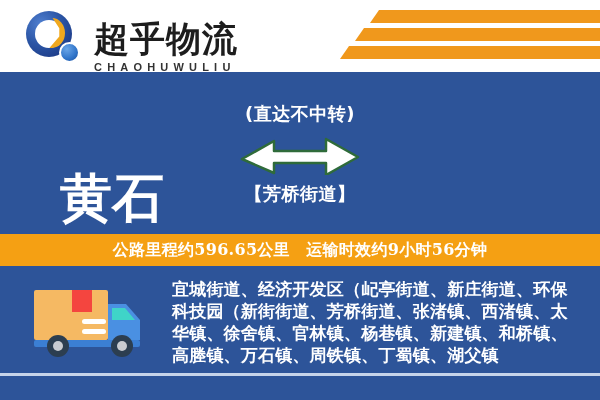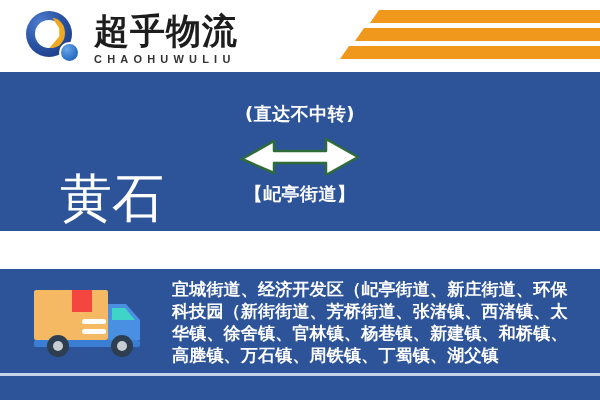--- a/index.html
+++ b/index.html
@@ -56,21 +56,21 @@
   .logo-dot {
     position: absolute;
     left: 33px; top: 31px;
     width: 17px; height: 17px;
     border-radius: 50%;
     background: radial-gradient(circle at 35% 30%, #6aa6e8 0%, #2f74c9 60%, #1d4f9b 100%);
     border: 2px solid #ffffff;
   }
   .logo-text-wrap {
     position: absolute;
-    left: 94px; top: 12px;
+    left: 94px; top: 20px;
   }
   .logo-cn {
     font-family: "DejaVu Serif", "Liberation Serif", serif;
     font-size: 35px;
     font-weight: bold;
     color: #1d1d1d;
     letter-spacing: 1px;
     line-height: 38px;
     white-space: nowrap;
   }
@@ -104,21 +104,21 @@
     left: 0; top: 72px;
     width: 600px; height: 159px;
     background: #2d5499;
   }
   .city {
     position: absolute;
     top: 126px;
     transform: translateY(-50%);
     font-family: "DejaVu Serif", "Liberation Serif", serif;
     font-size: 52px;
-    font-weight: normal;
+    font-weight: bold;
     color: #ffffff;
     line-height: 1;
     white-space: nowrap;
   }
   .city.origin { left: 60px; }
   .city.dest   { right: 60px; }
 
   .mid {
     position: absolute;
     left: 240px; top: 30px;
@@ -225,25 +225,28 @@
   <div class="route">
     <div class="city origin">黄石</div>
 
     <div class="mid">
       <div class="mid-top">(直达不中转)</div>
 
       <svg class="arrow-svg" width="120" height="44" viewBox="0 0 120 44">
         <polygon points="2,28 34,10 34,20 86,20 86,8 118,26 86,44 86,32 34,32 34,42" fill="#ffffff" stroke="#2f6b3a" stroke-width="2.5" stroke-linejoin="round"></polygon>
       </svg>
 
-      <div class="mid-bottom">【屺亭街道】</div>
-    </div>
-
-  </div>
-
+      <div class="mid-bottom">【芳桥街道】</div>
+    </div>
+
+  </div>
+
+  <div class="infobar">
+    <div class="infobar-text">公路里程约596.65公里　运输时效约9小时56分钟</div>
+  </div>
 
   <div class="coverage">
 
     <svg class="truck" viewBox="0 0 130 80">
       <rect x="2" y="8" width="74" height="50" rx="2" fill="#f5b963"></rect>
       <rect x="40" y="8" width="20" height="22" fill="#f4453f"></rect>
       <path d="M76 22 h18 l14 16 v20 h-32 z" fill="#4a90e2"></path>
       <path d="M80 26 h13 l10 12 h-23 z" fill="#3fd4c8"></path>
       <rect x="2" y="58" width="106" height="7" rx="2" fill="#3b7fd4"></rect>
       <rect x="50" y="37" width="24" height="5" rx="2.5" fill="#ffffff"></rect>

